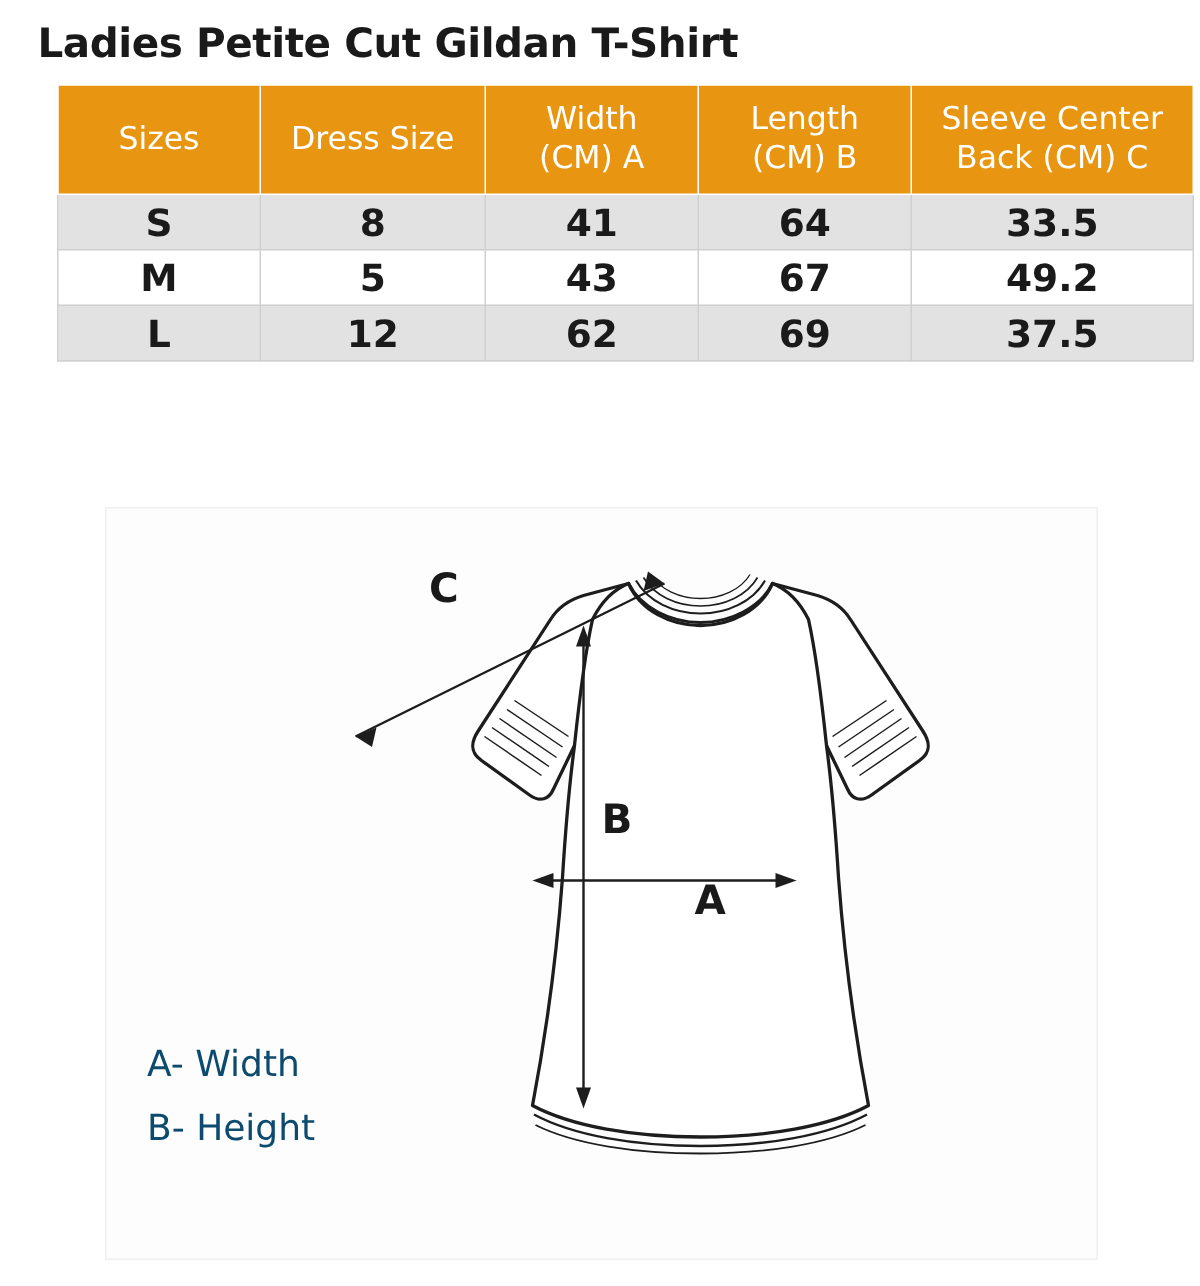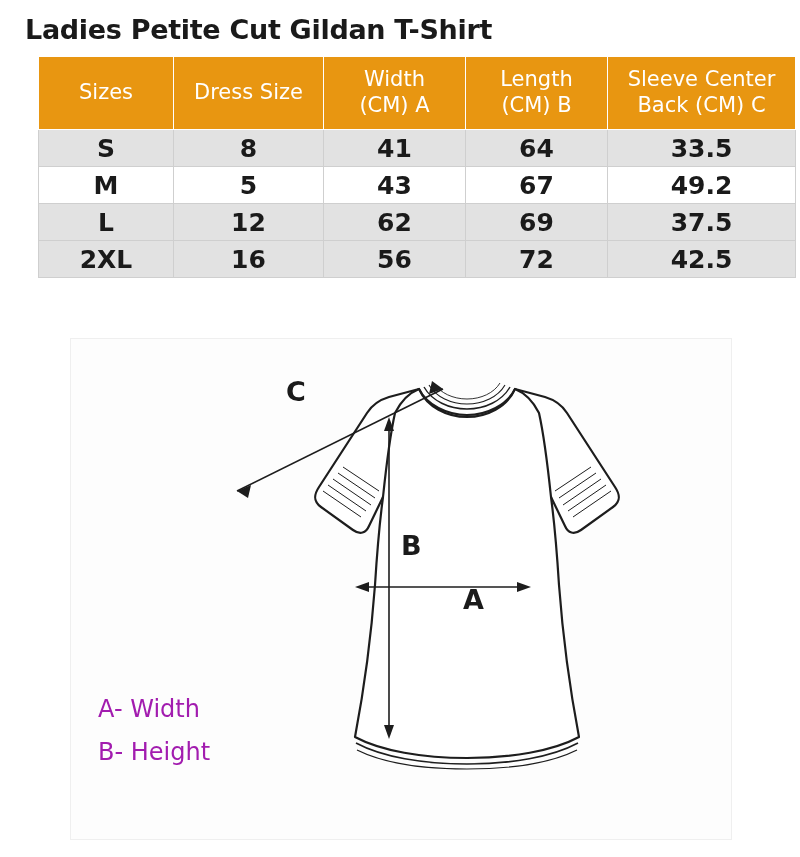--- a/index.html
+++ b/index.html
@@ -85,21 +85,21 @@
   }
   .diagram-wrap svg {
     display: block;
   }
   .legend {
     position: absolute;
     left: 98px;
     top: 688px;
     font-size: 24px;
     line-height: 43px;
-    color: #a21caf;
+    color: #0c4a6e;
     font-family: "DejaVu Sans", sans-serif;
   }
   .legend div { white-space: nowrap; }
 </style>
 </head>
 <body>
 
 <div class="page">
 
   <div class="title">Ladies Petite Cut Gildan T-Shirt</div>
@@ -148,27 +148,20 @@
         <td>43</td>
         <td>67</td>
         <td>49.2</td>
       </tr>
       <tr class="odd">
         <td>L</td>
         <td>12</td>
         <td>62</td>
         <td>69</td>
         <td>37.5</td>
-      </tr>
-      <tr class="odd">
-        <td>2XL</td>
-        <td>16</td>
-        <td>56</td>
-        <td>72</td>
-        <td>42.5</td>
       </tr>
     </tbody>
   </table>
 
   <div class="diagram-wrap">
     <svg width="660" height="500" viewBox="0 0 660 500" xmlns="http://www.w3.org/2000/svg">
 
       <g fill="none" stroke="#1d1d1d" stroke-width="2.2" stroke-linejoin="round" stroke-linecap="round">
         <path d="M300,72
                  C305,64 312,60 322,57

